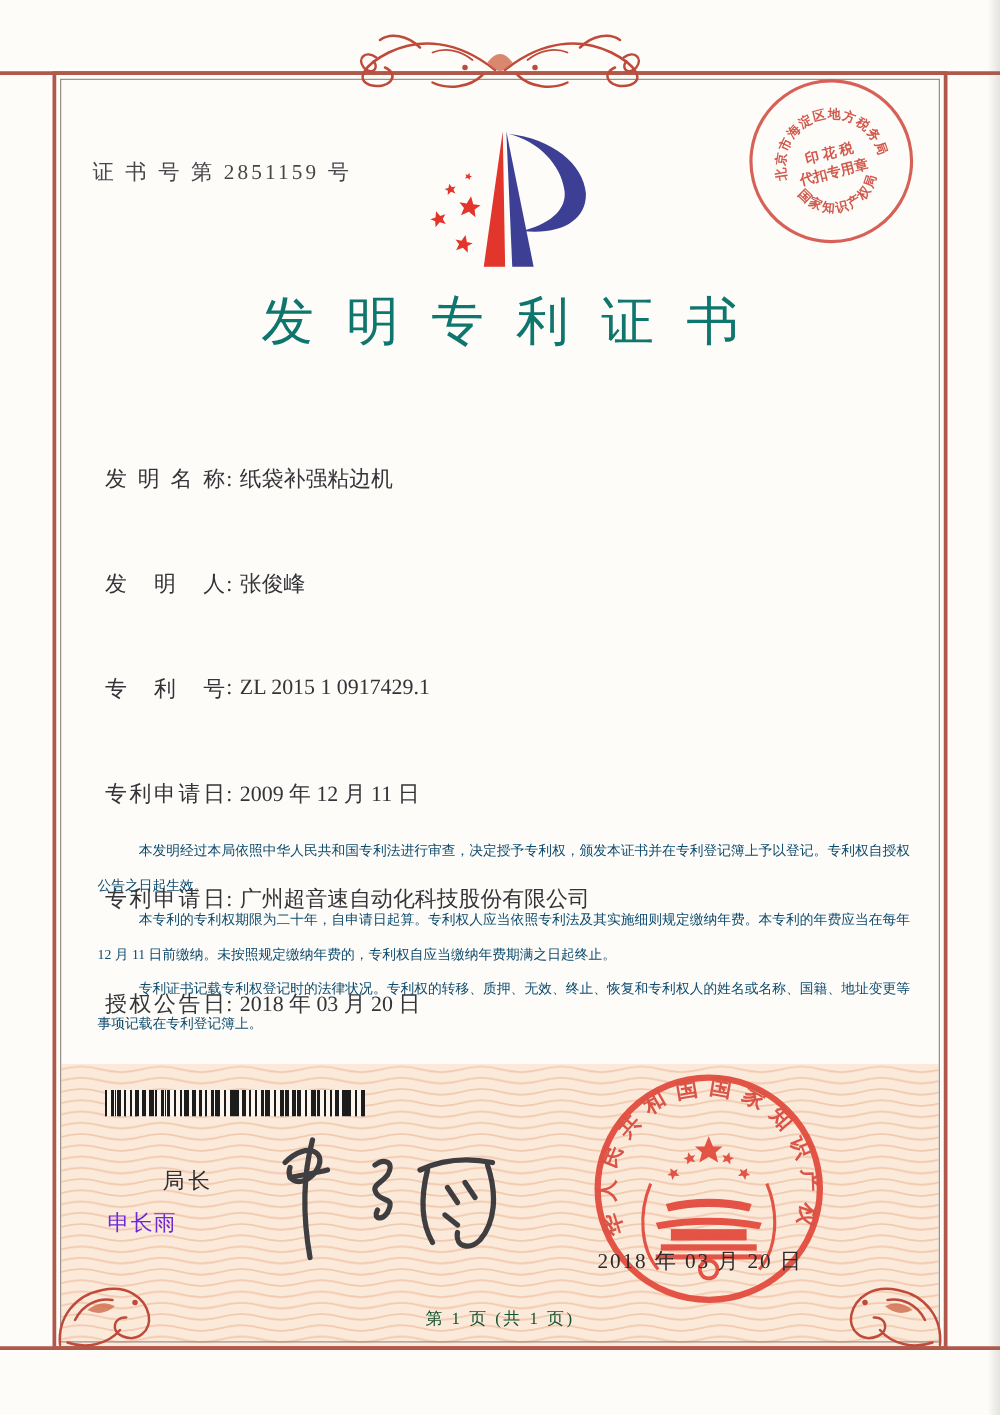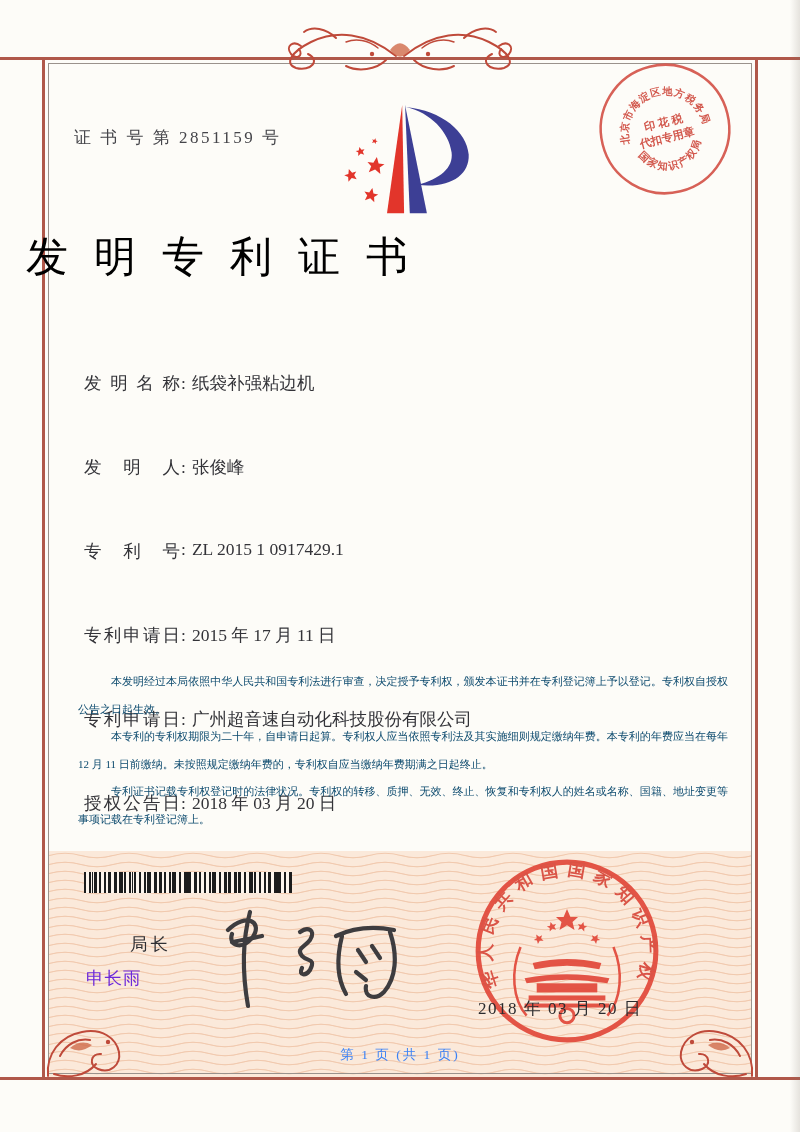--- a/index.html
+++ b/index.html
@@ -12,40 +12,40 @@
   }
   .abs { position:absolute; }
   
   .top-bleed-line { left:0; top:57px; width:800px; height:3px; background:#b0584a; }
   .bottom-bleed-line { left:0; top:1077px; width:800px; height:3px; background:#b0584a; }
   .frame-outer { left:42px; top:57px; width:716px; height:1023px; border:3px solid #b0584a; }
   .frame-inner { position:absolute; left:3px; top:3px; right:3px; bottom:3px; border:1px solid #9a928c; }
   .pink-band { left:49px; top:851px; width:702px; height:226px; }
   
   .cert-number { left:74px; top:126px; font-size:17px; letter-spacing:2.5px; color:#45454a; }
-  .title { left:0; right:0; top:229px; text-align:left; font-size:42px;
-           letter-spacing:26px; text-indent:26px; color:#000000; font-weight:500; }
+  .title { left:0; right:0; top:229px; text-align:center; font-size:42px;
+           letter-spacing:26px; text-indent:26px; color:#0f766e; font-weight:500; }
   .fields { left:84px; top:344px; width:640px; }
   .frow { height:57px; font-size:17.5px; color:#333338;margin-top:27px; }
   .flabel { display:inline-block; width:96px; text-align:justify; text-align-last:justify; vertical-align:top; }
   .fsep { display:inline-block; margin:0 6px 0 1px; }
   .paras { left:78px; top:668px; width:650px; font-size:11px; line-height:27.5px;
            text-align:justify; color:#0c4a6e; }
   .paras p { text-indent:33px; margin:0; }
   .barcode { left:84px; top:872px; width:208px; height:21px;
     background-image:
       repeating-linear-gradient(90deg,#1c1c1c 0 2px,rgba(0,0,0,0) 2px 5px),
       repeating-linear-gradient(90deg,#1c1c1c 0 1px,rgba(0,0,0,0) 1px 8px),
       repeating-linear-gradient(90deg,rgba(0,0,0,0) 0 11px,#1c1c1c 11px 13px);
     background-color:#fdf6ee; }
   .sig-title { left:86px; top:932px; font-size:17.5px; letter-spacing:3px; color:#2f2f33;margin-left:44px; }
   .sig-name  { left:86px; top:966px; font-size:17.5px; letter-spacing:1px; color:#6d28d9; }
   .seal-date { left:478px; top:997px; font-size:17px; letter-spacing:1.5px; color:#2b2b2e; }
   .footer { left:0; right:0; top:1046px; text-align:center; font-size:13.5px;
-            letter-spacing:2px; color:#3b82f6; }
+            letter-spacing:2px; color:#14532d; }
   .tax-stamp-box { left:592px; top:56px; width:146px; height:146px; transform:rotate(-14deg); }
   .edge-shade { right:0; top:0; width:10px; height:1132px;
     background:linear-gradient(90deg, rgba(0,0,0,0), rgba(120,110,100,.18)); }
 </style>
 </head>
 <body>
 
 <svg width="0" height="0" style="position:absolute" aria-hidden="true">
   <defs>
     <path id="star5" d="M0,-10 2.939,-3.09 9.511,-3.09 4.755,1.18 6.472,8.09 0,4 -6.472,8.09 -4.755,1.18 -9.511,-3.09 -2.939,-3.09 Z"></path>
@@ -145,21 +145,21 @@
     <div class="frow">
       <span class="flabel">发明名称</span><span class="fsep">:</span><span>纸袋补强粘边机</span>
     </div>
     <div class="frow">
       <span class="flabel">发明人</span><span class="fsep">:</span><span>张俊峰</span>
     </div>
     <div class="frow">
       <span class="flabel">专利号</span><span class="fsep">:</span><span>ZL 2015 1 0917429.1</span>
     </div>
     <div class="frow">
-      <span class="flabel">专利申请日</span><span class="fsep">:</span><span>2015 年 17 月 11 日</span>
+      <span class="flabel">专利申请日</span><span class="fsep">:</span><span>2009 年 12 月 11 日</span>
     </div>
     <div class="frow">
       <span class="flabel">专利申请日</span><span class="fsep">:</span><span>广州超音速自动化科技股份有限公司</span>
     </div>
     <div class="frow">
       <span class="flabel">授权公告日</span><span class="fsep">:</span><span>2018 年 03 月 20 日</span>
     </div>
   </div>
 
   <div class="abs paras">

